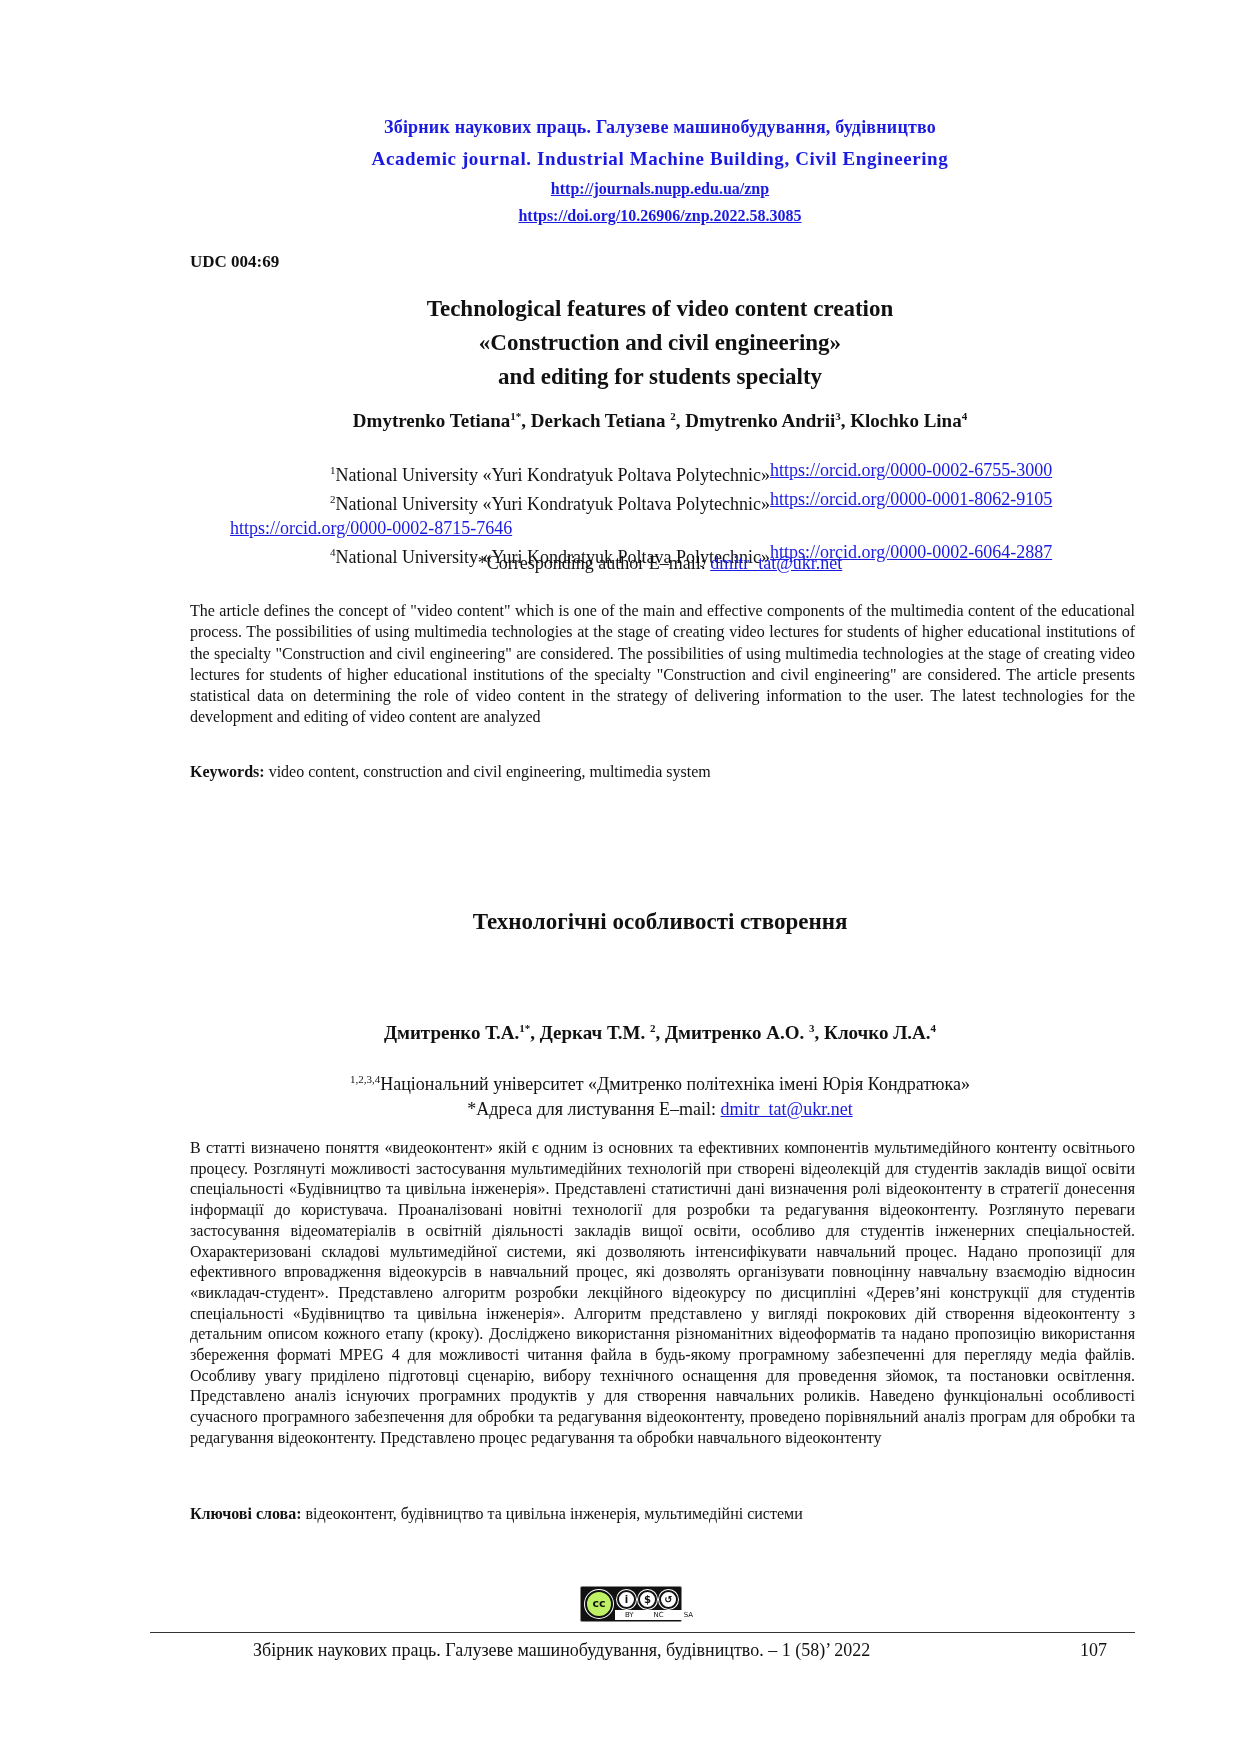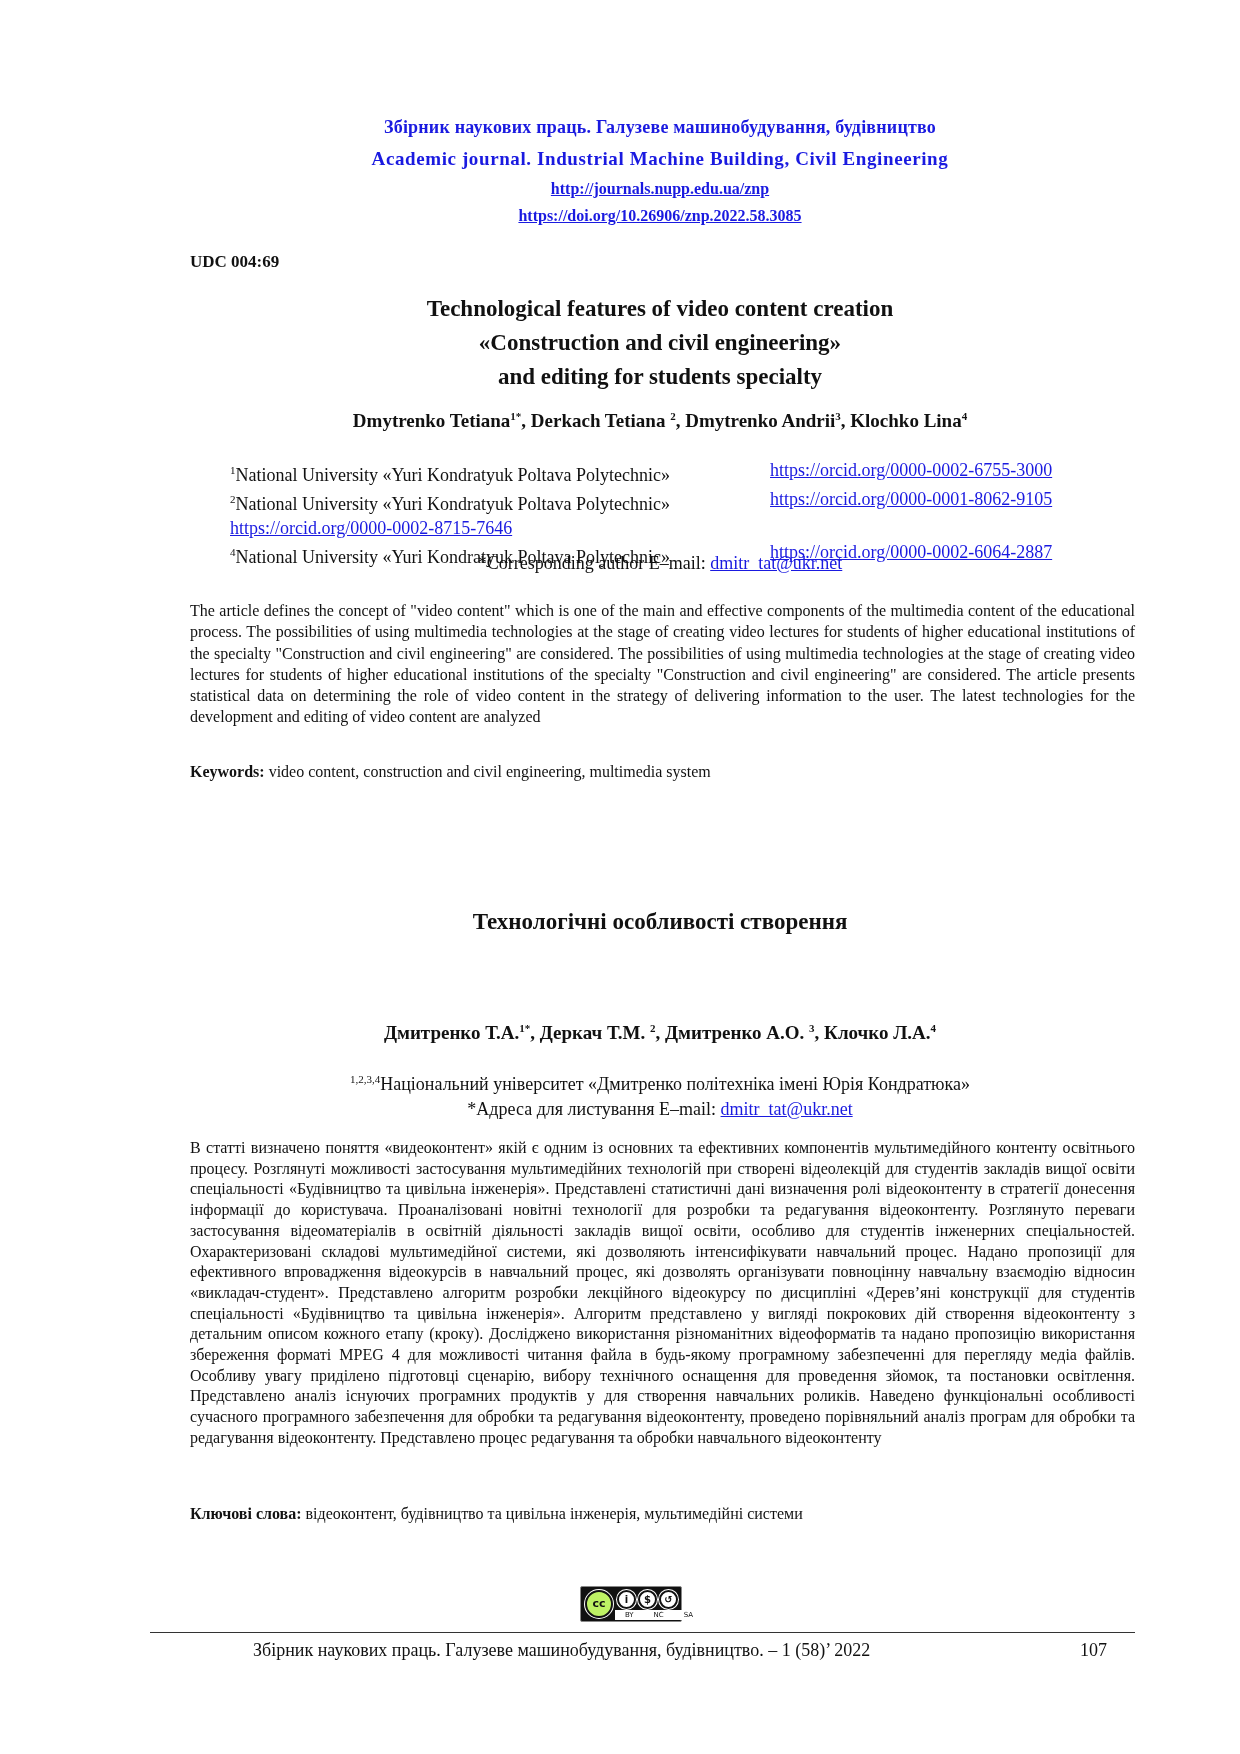--- a/index.html
+++ b/index.html
@@ -15,21 +15,21 @@
   .jh3 { top: 180px; font-size: 16px; }
   .jh4 { top: 207px; font-size: 16px; }
   .jh3 a, .jh4 a { color: #1a1ae0; text-decoration: underline; }
   .udc { left: 150px; top: 252px; font-size: 17px; font-weight: bold; }
   .title { left: 0; width: 1240px; font-size: 23px; font-weight: bold; line-height: 34px; }
   .title-en { top: 292px; }
   .authors { left: 0; width: 1240px; font-size: 19px; font-weight: bold; }
   .authors sup { font-size: 11px; }
   .affil-block { left: 190px; top: 458px; font-size: 18px; line-height: 24px; }
   .affil-row { display: flex; white-space: nowrap; }
-  .affil-row .inst { width: 540px; }
+  .affil-row .inst { width: 540px; text-align: right; }
   .affil-row .inst sup { font-size: 11px; }
   .affil-row a { color: #1a1ae0; text-decoration: underline; }
   .corr { left: 0; width: 1240px; top: 553px; font-size: 18px; }
   .corr a { color: #1a1ae0; text-decoration: underline; }
   .abstract { left: 150px; width: 945px; font-size: 16px; line-height: 21.3px; text-align: justify; }
   .abstract-en { top: 600px; }
   .keywords { left: 150px; font-size: 16px; }
   .keywords b { font-weight: bold; }
   .title-uk { top: 905px; }
   .affil-uk { left: 0; width: 1240px; top: 1067px; font-size: 18px; line-height: 25px; }

